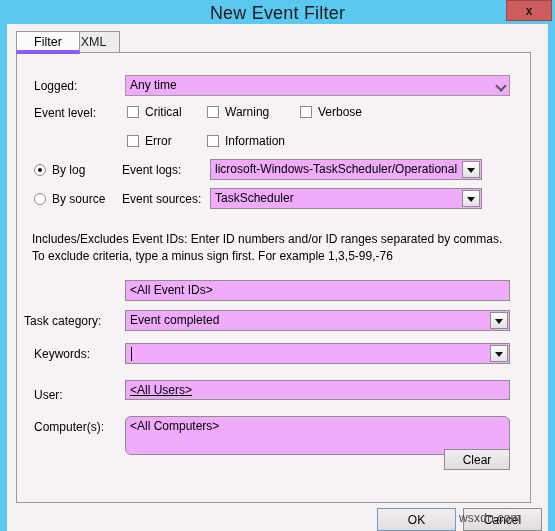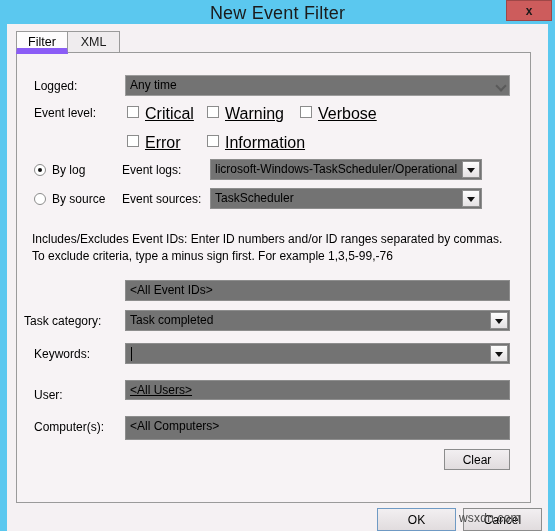--- a/index.html
+++ b/index.html
@@ -73,23 +73,23 @@
     box-sizing: border-box;
     border: 1px solid #9a9a9a;
     font-size: 12.5px;
     color: #000;
     text-align: center;
     line-height: 20px;
     cursor: pointer;
   }
   .tab.active {
     left: 0;
-    width: 52px;
+    width: 64px;
     background: #fdfcfd;
-    border-bottom: 6px solid #8b5cf6;
+    border-bottom: 4px solid #8b5cf6;
     z-index: 4;
     height: 23px;
   }
   .tab.inactive {
     left: 52px;
     width: 52px;
     background: #efecee;
     border-left: none;
     z-index: 2;
     color: #1a1a1a;
@@ -110,21 +110,21 @@
     position: absolute;
     font-size: 12px;
     color: #000;
     white-space: nowrap;
   }
 
   
   .field {
     position: absolute;
     box-sizing: border-box;
-    background: #737373;
+    background: #f0abfc;
     border: 1px solid #8d8d8d;
     font-size: 12px;
     color: #000;
     line-height: 19px;
     padding-left: 4px;
     white-space: nowrap;
     overflow: hidden;
     cursor: text;
   }
   .field.flat {
@@ -173,24 +173,23 @@
     position: absolute;
     left: 0; top: 1px;
     width: 12px; height: 12px;
     box-sizing: border-box;
     background: #fff;
     border: 1px solid #8c8c8c;
   }
   .cbtext {
     position: absolute;
     left: 18px; top: 0;
-    font-size: 16px;
-    color: #000;
-    white-space: nowrap;
-    text-decoration: underline;
+    font-size: 12px;
+    color: #000;
+    white-space: nowrap;
   }
 
   
   .rdwrap { position: absolute; cursor: pointer; }
   .rdot {
     position: absolute;
     left: 0; top: 1px;
     width: 12px; height: 12px;
     box-sizing: border-box;
     background: #fff;
@@ -316,36 +315,36 @@
         <span>TaskScheduler</span>
         <span class="dropbtn"></span>
       </div>
 
       <div class="helptext" style="left:15px; top:178px; width:485px;">Includes/Excludes Event IDs: Enter ID numbers and/or ID ranges separated by commas. To exclude criteria, type a minus sign first. For example 1,3,5-99,-76</div>
 
       <div class="field" style="left:108px; top:227px; width:385px; height:21px;">&lt;All Event IDs&gt;</div>
 
       <div class="lbl" style="left:7px; top:261px;">Task category:</div>
       <div class="field" style="left:108px; top:257px; width:385px; height:21px;">
-        <span>Task completed</span>
+        <span>Event completed</span>
         <span class="dropbtn"></span>
       </div>
 
       <div class="lbl" style="left:17px; top:294px;">Keywords:</div>
       <div class="field" style="left:108px; top:290px; width:385px; height:21px;">
         <span class="caret"></span>
         <span></span>
         <span class="dropbtn"></span>
       </div>
 
       <div class="lbl" style="left:17px; top:335px;">User:</div>
       <div class="field" style="left:108px; top:327px; width:385px; height:20px;text-decoration:underline;">&lt;All Users&gt;</div>
 
       <div class="lbl" style="left:17px; top:367px;">Computer(s):</div>
-      <div class="field" style="left:108px; top:363px; width:385px; height:24px;">&lt;All Computers&gt;</div>
+      <div class="field" style="left:108px; top:363px; width:385px; height:39px;border-radius:6px;">&lt;All Computers&gt;</div>
 
       <div class="btn" style="left:427px; top:396px; width:66px; height:21px; line-height:20px;">Clear</div>
     </div>
 
     <div class="btn" style="left:456px; top:484px; width:79px; height:23px; line-height:22px;">Cancel</div>
     <div class="btn primary" style="left:370px; top:484px; width:79px; height:23px; line-height:22px;">OK</div>
   </div>
 
   <div class="watermark" style="left:459px; top:511px;">wsxdn.com</div>
 </div>

